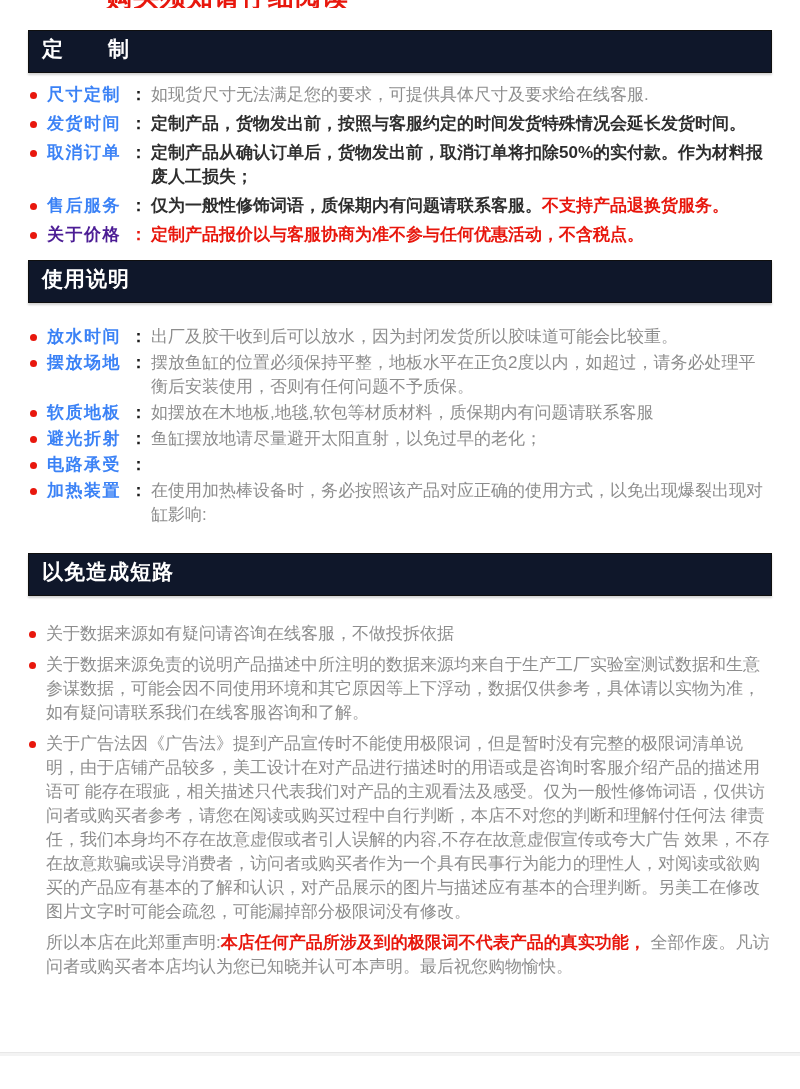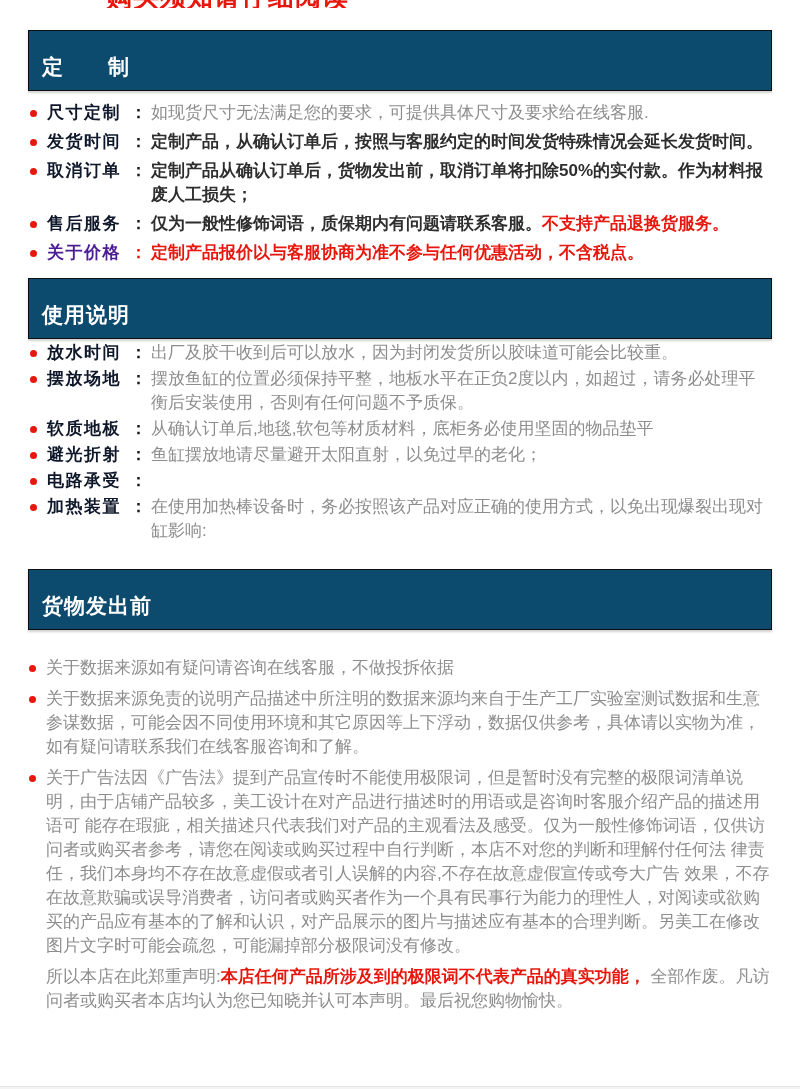--- a/index.html
+++ b/index.html
@@ -4,50 +4,50 @@
 <style>
   html,body { margin:0; padding:0; background:#ffffff; }
   body { font-family:"Liberation Sans","DejaVu Sans",sans-serif; }
   .page { position:relative; width:800px; min-height:1089px; margin:0; background:#ffffff; overflow:hidden; }
 
   
   .top-strip { height:30px; overflow:hidden; position:relative; }
   .clipped-red { position:absolute; left:106px; top:-20px; height:28px; overflow:hidden;
                  color:#e8170d; font-weight:bold; font-size:26px; letter-spacing:1px; white-space:nowrap; }
 
-  .section-header { margin:0 28px; background:#0c4a6e; border:1px solid #0f0f0f;
+  .section-header { margin:0 28px; background:#0f172a; border:1px solid #0f0f0f;
                     box-shadow:0 2px 2px rgba(0,0,0,0.18);
                     color:#ffffff; font-weight:bold; font-size:21px;
-                    padding:22px 13px 9px 13px; letter-spacing:1px; }
+                    padding:4px 13px 9px 13px; letter-spacing:1px; }
 
   .items { padding:10px 30px 8px 30px; font-size:17px; line-height:24px; }
 
   .item { margin-bottom:4px; }
   .item.labeled { display:grid; grid-template-columns:17px 79px 25px 1fr; align-items:start; }
   .item.plain   { display:grid; grid-template-columns:17px 1fr; align-items:start; }
   .item.no-bullet { grid-template-columns:17px 1fr; }
 
   .bullet { width:7px; height:7px; border-radius:50%; background:#e8170d; margin-top:9px; }
   .bullet.hidden { background:transparent; }
 
-  .label { font-weight:bold; color:#0f172a; letter-spacing:1.5px; white-space:nowrap; }
+  .label { font-weight:bold; color:#3b82f6; letter-spacing:1.5px; white-space:nowrap; }
   .label.red { color:#4c1d95; }
   .colon { font-weight:bold; color:#1d1d1d; text-align:center; }
   .colon.red { color:#e8170d; }
 
   .desc { word-break:break-all; }
   .seg-dark  { color:#2e2e2e; font-weight:bold; }
   .seg-muted { color:#8d8d8d; }
   .seg-red   { color:#e8170d; font-weight:bold; }
 
   
   .section-0 { margin-top:0; }
   .section-0 .items .item { margin-bottom:5px; }
   .section-1 { margin-top:0; }
-  .section-1 .items { padding-top:2px; }
+  .section-1 .items { padding-top:22px; }
   .section-1 .items .item { margin-bottom:2px; }
   .section-2 { margin-top:16px; }
   .section-2 .items { padding-top:26px;padding-left:29px; }
   .section-2 .items .item { margin-bottom:7px; }
 
   .bottom-divider { margin-top:58px; height:3px; background:#f3f3f3; border-top:1px solid #e7e7e7; }
 </style>
 </head>
 <body>
 
@@ -62,21 +62,21 @@
           <div class="item labeled">
             <span class="bullet"></span>
             <span class="label">尺寸定制</span>
             <span class="colon">：</span>
             <span class="desc"><span class="seg seg-muted">如现货尺寸无法满足您的要求，可提供具体尺寸及要求给在线客服.</span></span>
           </div>
           <div class="item labeled">
             <span class="bullet"></span>
             <span class="label">发货时间</span>
             <span class="colon">：</span>
-            <span class="desc"><span class="seg seg-dark">定制产品，从确认订单后，按照与客服约定的时间发货特殊情况会延长发货时间。</span></span>
+            <span class="desc"><span class="seg seg-dark">定制产品，货物发出前，按照与客服约定的时间发货特殊情况会延长发货时间。</span></span>
           </div>
           <div class="item labeled">
             <span class="bullet"></span>
             <span class="label">取消订单</span>
             <span class="colon">：</span>
             <span class="desc"><span class="seg seg-dark">定制产品从确认订单后，货物发出前，取消订单将扣除50%的实付款。作为材料报废人工损失；</span></span>
           </div>
           <div class="item labeled">
             <span class="bullet"></span>
             <span class="label">售后服务</span>
@@ -103,21 +103,21 @@
           <div class="item labeled">
             <span class="bullet"></span>
             <span class="label">摆放场地</span>
             <span class="colon">：</span>
             <span class="desc"><span class="seg seg-muted">摆放鱼缸的位置必须保持平整，地板水平在正负2度以内，如超过，请务必处理平衡后安装使用，否则有任何问题不予质保。</span></span>
           </div>
           <div class="item labeled">
             <span class="bullet"></span>
             <span class="label">软质地板</span>
             <span class="colon">：</span>
-            <span class="desc"><span class="seg seg-muted">从确认订单后,地毯,软包等材质材料，底柜务必使用坚固的物品垫平</span></span>
+            <span class="desc"><span class="seg seg-muted">如摆放在木地板,地毯,软包等材质材料，质保期内有问题请联系客服</span></span>
           </div>
           <div class="item labeled">
             <span class="bullet"></span>
             <span class="label">避光折射</span>
             <span class="colon">：</span>
             <span class="desc"><span class="seg seg-muted">鱼缸摆放地请尽量避开太阳直射，以免过早的老化；</span></span>
           </div>
           <div class="item labeled">
             <span class="bullet"></span>
             <span class="label">电路承受</span>
@@ -125,21 +125,21 @@
           </div>
           <div class="item labeled">
             <span class="bullet"></span>
             <span class="label">加热装置</span>
             <span class="colon">：</span>
             <span class="desc"><span class="seg seg-muted">在使用加热棒设备时，务必按照该产品对应正确的使用方式，以免出现爆裂出现对缸影响:</span></span>
           </div>
         </div>
       </section>
       <section class="section section-2">
-        <div class="section-header"><span>货物发出前</span></div>
+        <div class="section-header"><span>以免造成短路</span></div>
         <div class="items">
           <div class="item plain">
             <span class="bullet"></span>
             <span class="desc"><span class="seg seg-muted">关于数据来源如有疑问请咨询在线客服，不做投拆依据</span></span>
           </div>
           <div class="item plain">
             <span class="bullet"></span>
             <span class="desc"><span class="seg seg-muted">关于数据来源免责的说明产品描述中所注明的数据来源均来自于生产工厂实验室测试数据和生意参谋数据，可能会因不同使用环境和其它原因等上下浮动，数据仅供参考，具体请以实物为准，如有疑问请联系我们在线客服咨询和了解。</span></span>
           </div>
           <div class="item plain">

